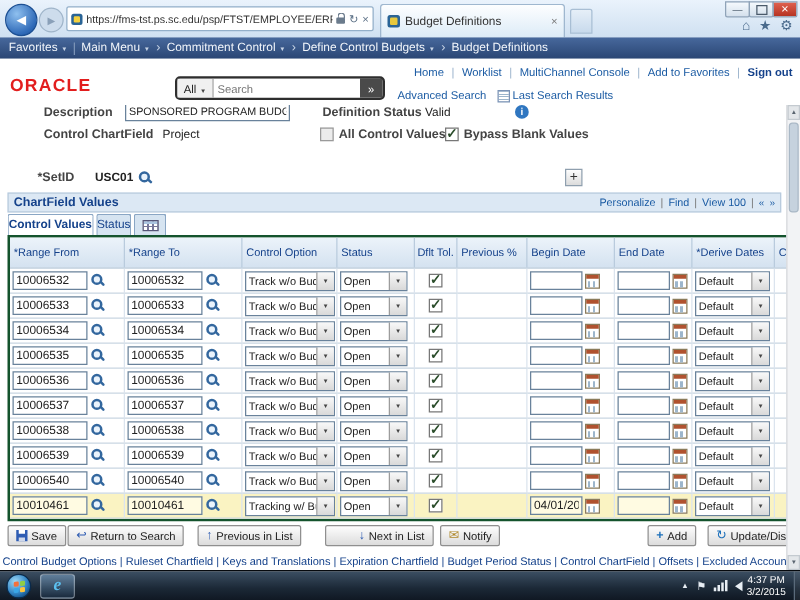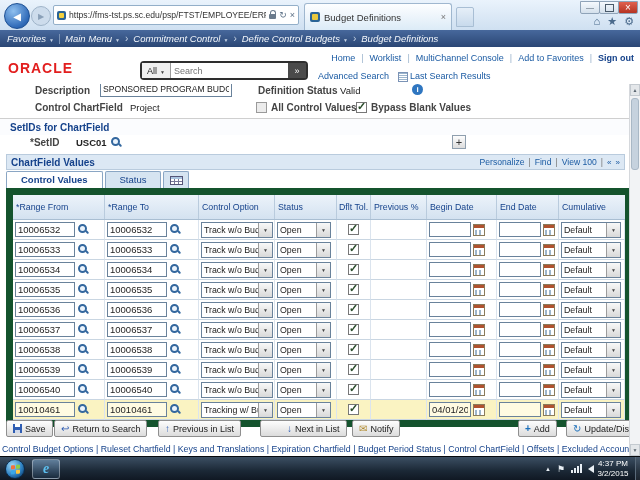--- a/index.html
+++ b/index.html
@@ -42,21 +42,21 @@
   .wc-max::before{content:"";display:block;width:7px;height:6px;border:1px solid #4a5a6a;}
   .wc-close{background:linear-gradient(#e0614f,#b53322);color:#fff;}
   .wc-close::before{content:"×";font-size:10px;}
   .chrome-icons{position:absolute;right:6px;top:14px;display:flex;gap:7px;}
   .ci{font-size:11px;color:#4a6a8c;line-height:15px;}
   .g-home::before{content:"⌂";} .g-star::before{content:"★";} .g-gear::before{content:"⚙";}
 
   
   .ps-breadcrumb{position:absolute;top:30px;left:0;width:640px;height:17px;
     background:linear-gradient(#47689c,#2a4674);color:#fff;display:flex;align-items:center;padding:0 7px;box-sizing:border-box;gap:5px;}
-  .bc-item{display:inline-flex;align-items:center;gap:3px;font-size:9.5px;color:#f2f6fb;white-space:nowrap;font-style:italic;}
+  .bc-item{display:inline-flex;align-items:center;gap:3px;font-size:9.5px;color:#f2f6fb;white-space:nowrap;}
   .bc-caret::before{content:"▼";font-size:5px;color:#c7d4e6;}
   .bc-div{width:1px;height:10px;background:#7b93b6;}
   .bc-sep{color:#c7d4e6;font-size:10px;}
 
   
   .oracle-header{position:absolute;top:47px;left:0;width:640px;height:37px;background:#fff;}
   .oracle-logo{position:absolute;left:8px;top:13px;font-size:14px;font-weight:bold;color:#e21e1e;letter-spacing:1px;}
   .search-pill{position:absolute;left:140px;top:14px;height:19px;width:168px;border:2px solid #2e2e2e;border-radius:4px;
     background:#fff;display:flex;align-items:stretch;box-sizing:border-box;}
   .search-scope{display:flex;align-items:center;gap:3px;padding:0 5px;background:#f0f0f0;border-right:1px solid #9a9a9a;font-size:9px;color:#222;}
@@ -107,31 +107,31 @@
   .addrow-btn::before{content:"+";}
 
   .gbar{position:absolute;top:70px;left:6px;width:619px;height:16px;background:#dce8f4;border:1px solid #b9cbdd;
     box-sizing:border-box;display:flex;align-items:center;padding:0 4px;}
   .gbar .t{font-weight:bold;color:#15428b;font-size:10px;}
   .gbar .links{margin-left:auto;display:flex;align-items:center;gap:4px;font-size:8.6px;color:#1b5ba3;}
   .gbar .sep{color:#777;}
   .gnav{color:#1b5ba3;font-size:8px;}
 
   .gtabs{position:absolute;top:87px;left:6px;height:17px;display:flex;align-items:flex-end;}
-  .gtab{box-sizing:border-box;height:17px;line-height:15px;padding:0 14px;font-size:9.5px;color:#15428b;
+  .gtab{box-sizing:border-box;height:17px;line-height:15px;padding:0 0;font-size:9.5px;color:#15428b;
     background:#d6e4f1;border:1px solid #8aa6c4;border-bottom:none;margin-right:2px;border-radius:2px 2px 0 0;}
   .gtab.active{background:#fff;font-weight:bold;}
   .gtab-icon{box-sizing:border-box;height:17px;width:26px;background:#d6e4f1;border:1px solid #8aa6c4;border-bottom:none;
     display:flex;align-items:center;justify-content:center;border-radius:2px 2px 0 0;}
   .icon-grid{display:inline-block;width:13px;height:9px;box-sizing:border-box;border:1px solid #557;
     background:linear-gradient(#aac4e0 0 2px,transparent 2px),
       repeating-linear-gradient(90deg,transparent 0 3px,#779 3px 4px),
       repeating-linear-gradient(0deg,transparent 0 2px,#779 2px 3px);background-color:#fff;}
 
-  .grid{position:absolute;top:104px;left:6px;width:626px;box-sizing:border-box;border:7px solid #14532d;overflow:hidden;background:#fff;}
+  .grid{position:absolute;top:104px;left:6px;width:626px;box-sizing:border-box;border:2px solid #14532d;overflow:hidden;background:#fff;}
   .ghead{display:flex;height:24px;background:linear-gradient(#ecf3fa,#d4e2f0);border-bottom:1px solid #a9bed2;width:680px;}
   .th{box-sizing:border-box;border-right:1px solid #b9cbdd;font-size:8.8px;color:#15428b;display:flex;align-items:center;padding-left:3px;flex:0 0 auto;}
   .trow{display:flex;height:20px;width:680px;background:#fff;}
   .trow.hl{background:#faf3c2;}
   .td{box-sizing:border-box;border-right:1px solid #dbe4ee;border-bottom:1px solid #c9d6e2;display:flex;align-items:center;padding-left:2px;gap:2px;flex:0 0 auto;}
   .cw1{width:92px;} .cw2{width:94px;} .cw3{width:76px;} .cw4{width:62px;} .cw5{width:34px;justify-content:center;padding-left:0;}
   .cw6{width:56px;} .cw7{width:70px;} .cw8{width:62px;} .cw9{width:66px;} .cw10{width:68px;}
   .gin{height:15px;border:1px solid #69829b;font:9.5px "Liberation Sans",sans-serif;padding:0 2px;color:#222;background:#fff;box-sizing:border-box;}
   .hl .gin{background:#fffbe2;}
   .w62{width:60px;} .w42{width:42px;}
@@ -297,23 +297,20 @@
 
     <div class="row-ccf">
       <span class="flabel l1">Control ChartField</span>
       <span class="fvalue v1">Project</span>
       <span class="cb disabled cb1"></span>
       <span class="flabel lcb1">All Control Values</span>
       <span class="cb checked cb2"></span>
       <span class="flabel lcb2">Bypass Blank Values</span>
     </div>
 
-    <div class="setids-bar">
-      <span class="t">SetIDs for ChartField</span>
-    </div>
 
     <div class="row-setid">
       <span class="flabel l1">*SetID</span>
       <span class="fvalue v1">USC01</span>
       <span class="icon-lookup lk"></span>
       <span class="addrow-btn"></span>
     </div>
 
     <div class="gbar">
       <span class="t">ChartField Values</span>
@@ -340,20 +337,21 @@
     <div class="grid">
       <div class="ghead">
         <span class="th cw1">*Range From</span>
         <span class="th cw2">*Range To</span>
         <span class="th cw3">Control Option</span>
         <span class="th cw4">Status</span>
         <span class="th cw5">Dflt Tol.</span>
         <span class="th cw6">Previous %</span>
         <span class="th cw7">Begin Date</span>
         <span class="th cw8">End Date</span>
+        <span class="th cw9">*Derive Dates</span>
         <span class="th cw10">Cumulative</span>
       </div>
       <div>
           <div class="trow">
     <div class="td cw1">
       <input class="gin w62" value="10006532" style="">
       <span class="icon-lookup"></span>
     </div>
     <div class="td cw2">
       <input class="gin w62" value="10006532" style="">

